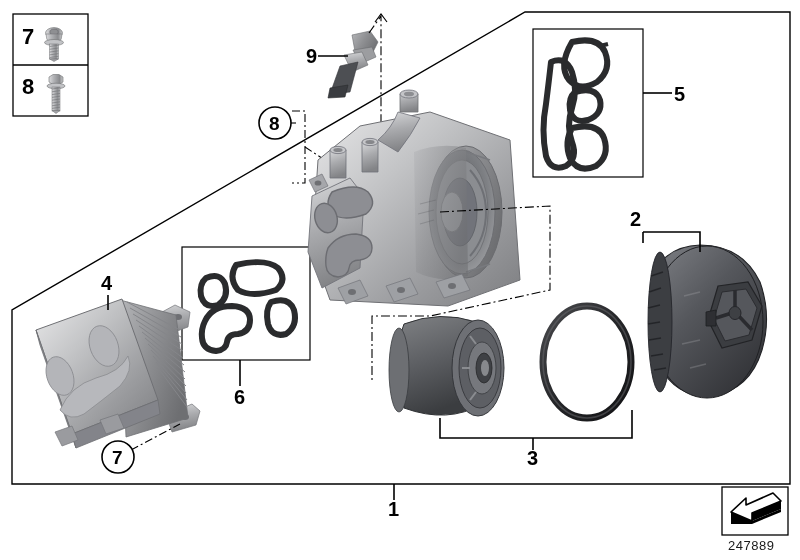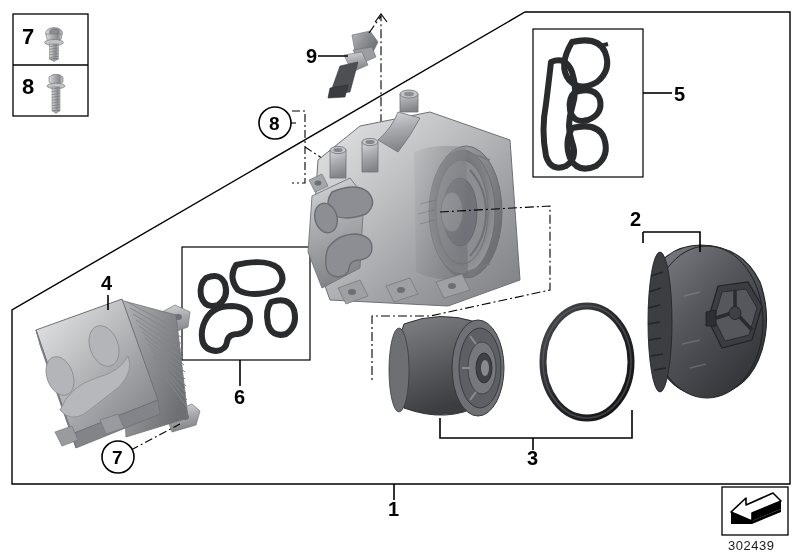--- a/index.html
+++ b/index.html
@@ -335,15 +335,15 @@
   <div class="callout-num" style="left:630px;top:208px;font-size:20px;">2</div>
   <div class="callout-num" style="left:527px;top:447px;font-size:20px;">3</div>
   <div class="callout-num" style="left:101px;top:272px;font-size:20px;">4</div>
   <div class="callout-num" style="left:674px;top:83px;font-size:20px;">5</div>
   <div class="callout-num" style="left:234px;top:386px;font-size:20px;">6</div>
   <div class="callout-num" style="left:306px;top:45px;font-size:20px;">9</div>
 
   <div class="callout-num" style="left:269px;top:113px;font-size:19px;">8</div>
   <div class="callout-num" style="left:112px;top:447px;font-size:19px;">7</div>
 
-  <div class="partnum" style="left:728px;top:538px;">302439</div>
+  <div class="partnum" style="left:728px;top:538px;">247889</div>
 
 </div>
 
 </body></html>

